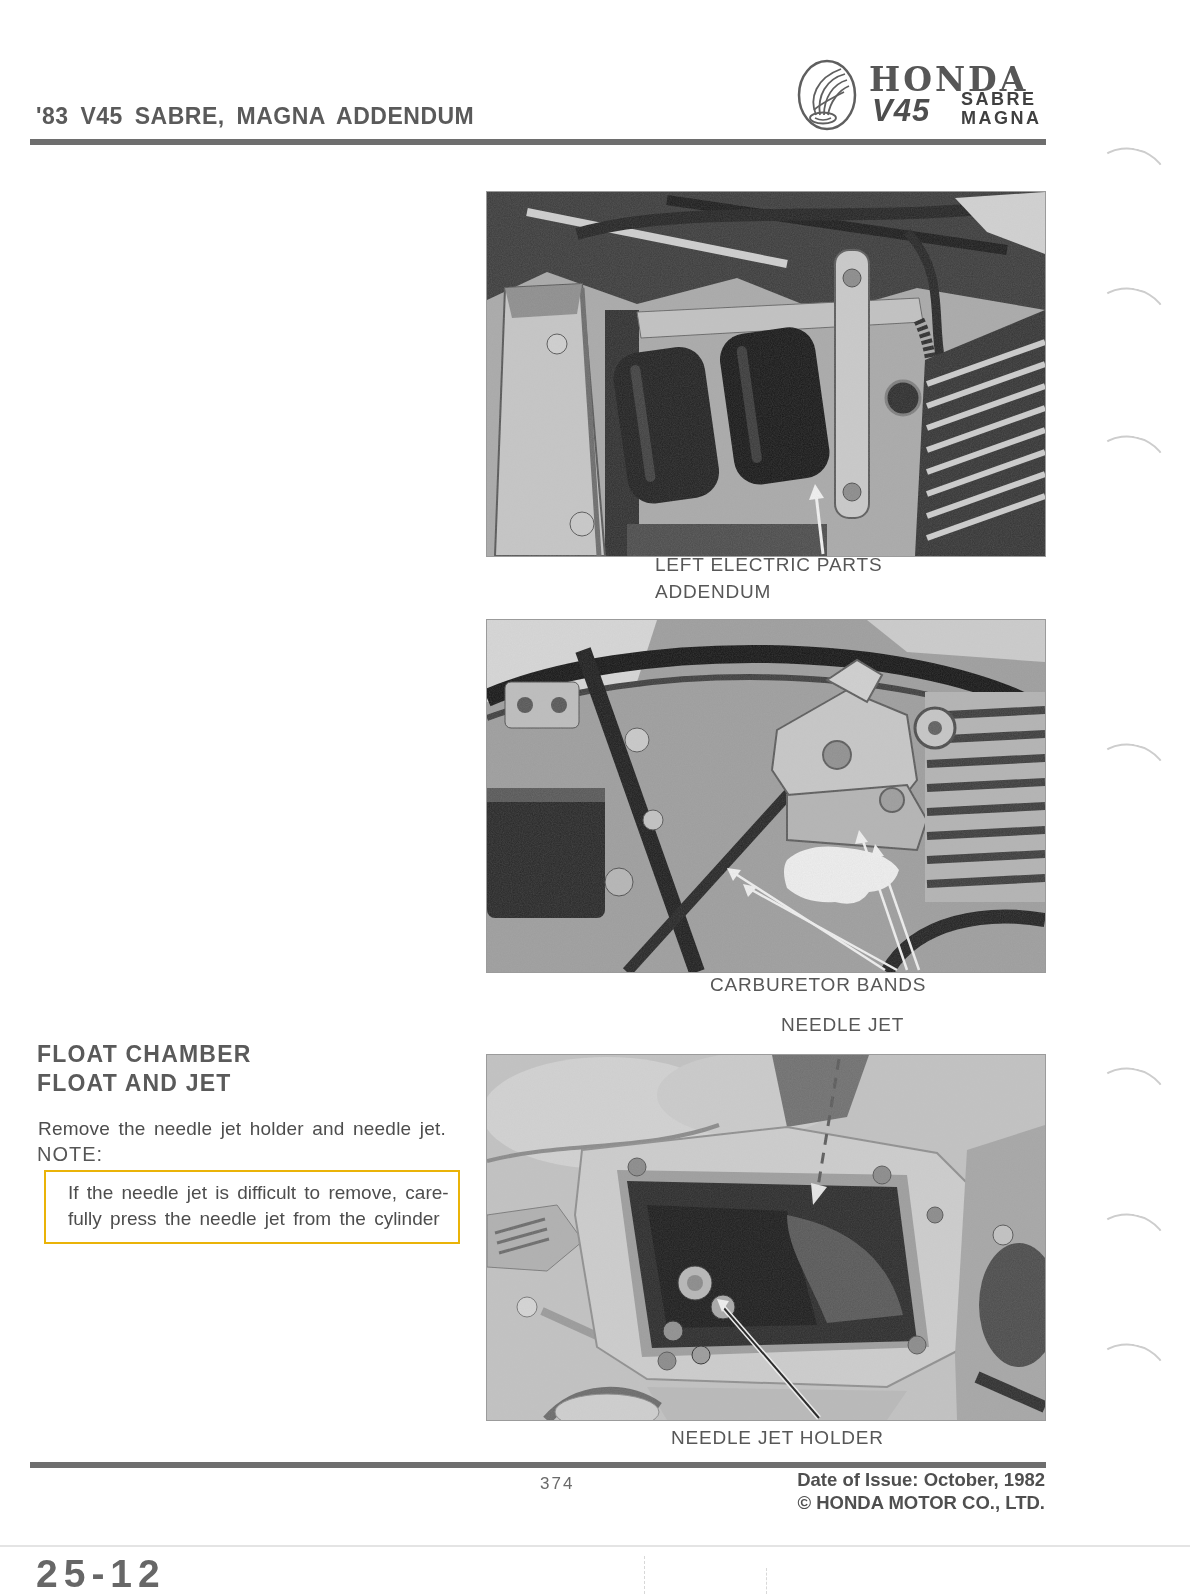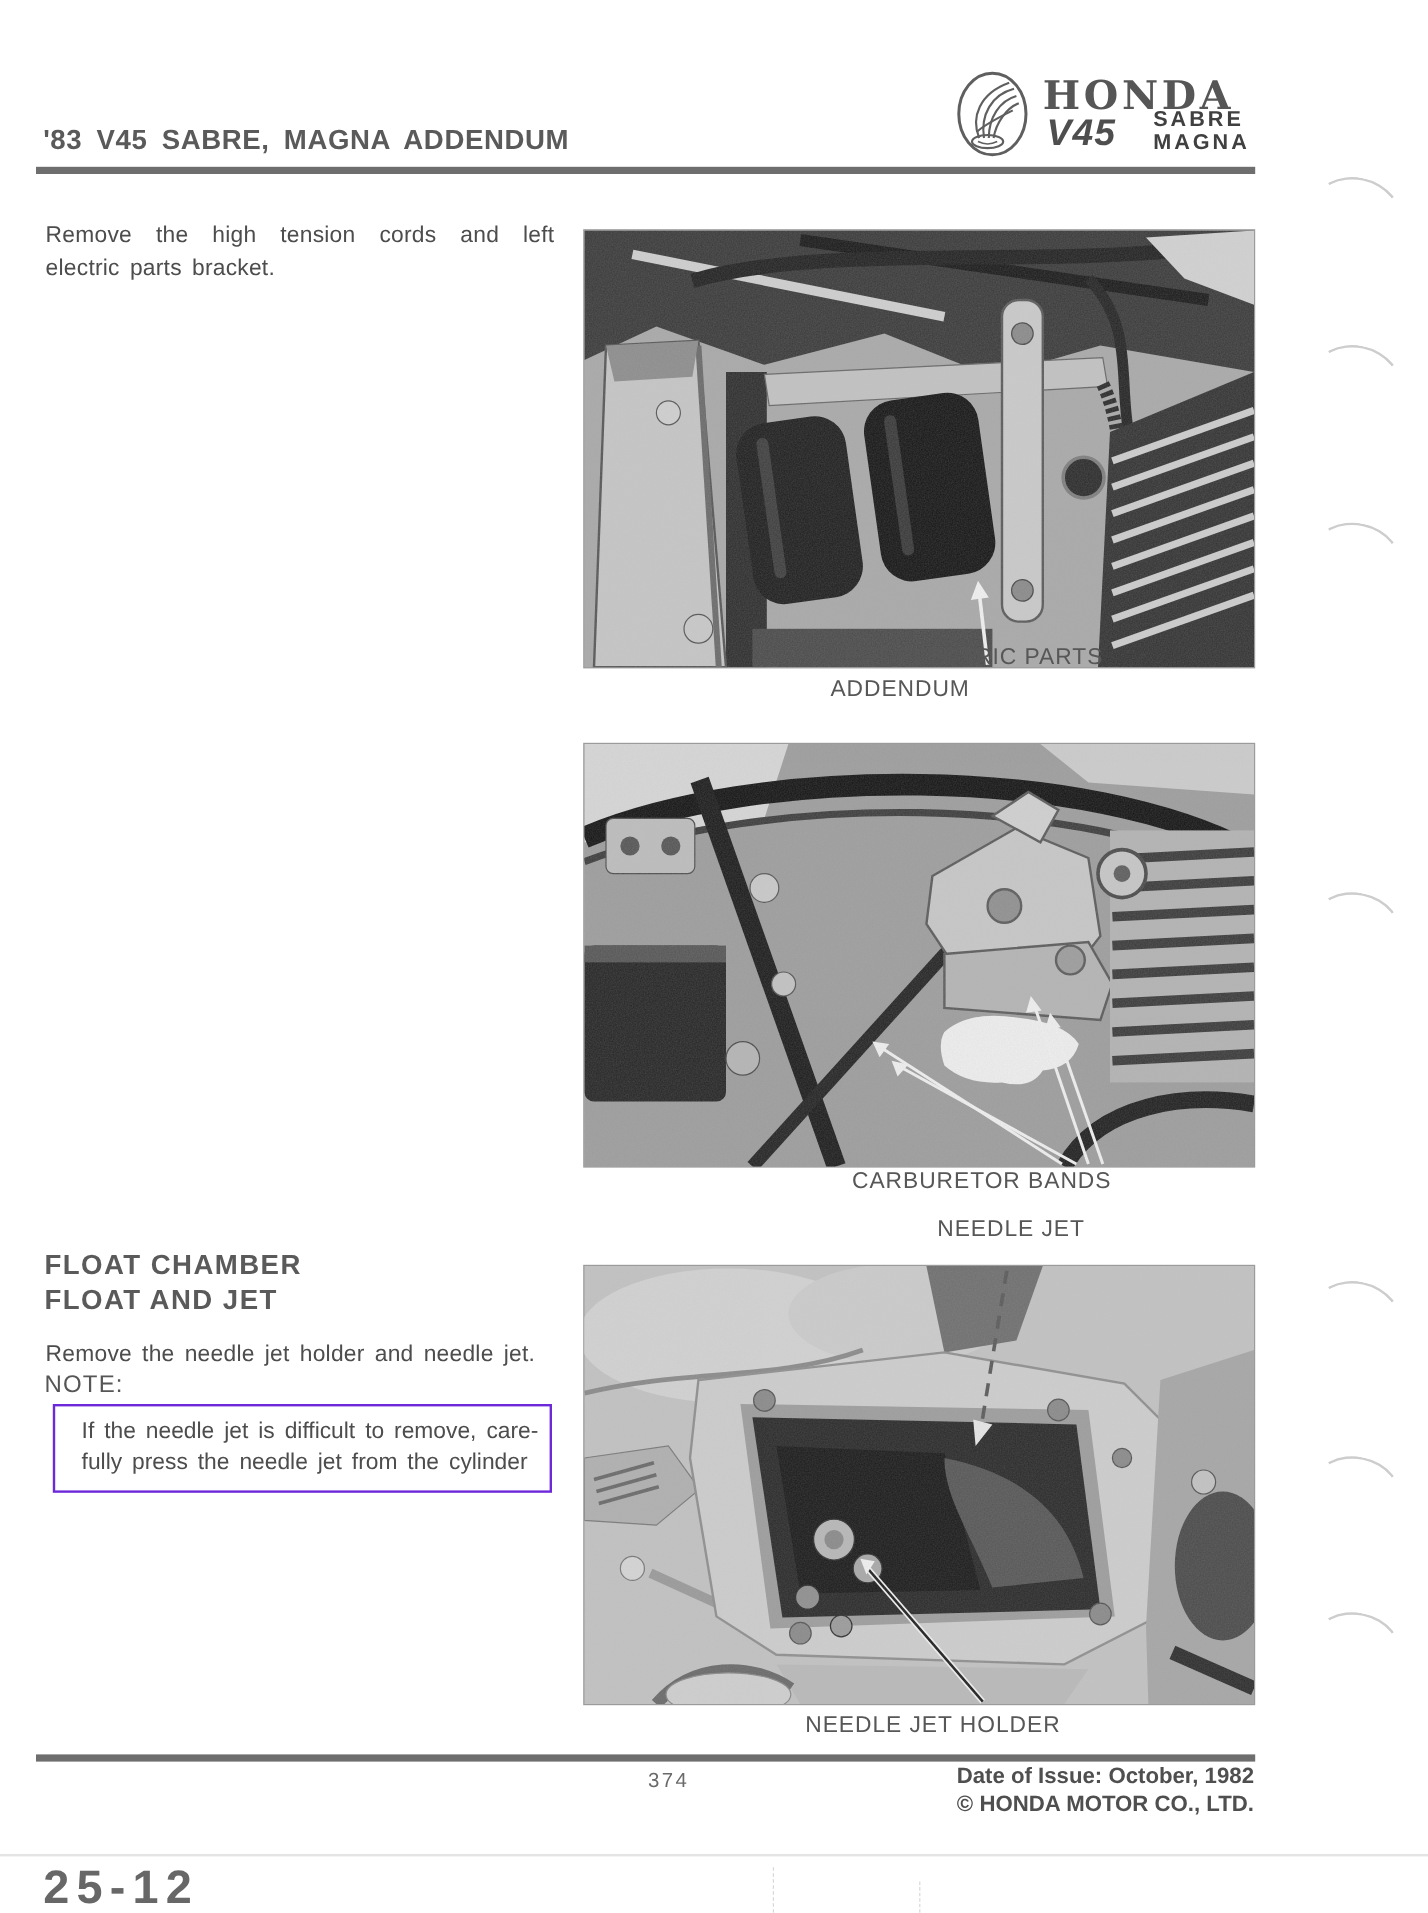--- a/index.html
+++ b/index.html
@@ -56,36 +56,36 @@
 
   .photo{background:#a9a9a9;box-shadow:0 0 0 1px #9b9b9b;}
   .photo1{left:487px;top:192px;width:558px;height:364px;}
   .photo2{left:487px;top:620px;width:558px;height:352px;}
   .photo3{left:487px;top:1055px;width:558px;height:365px;}
 
   .caption{
     font-size:19px;line-height:27px;letter-spacing:.8px;
     color:#575757;white-space:nowrap;
   }
-  .cap1{left:655px;top:534px;margin-left:37px;}
+  .cap1{left:655px;top:551px;}
   .cap2{left:710px;top:971px;}
   .lbl-needle-jet{left:781px;top:1011px;}
   .cap3{left:671px;top:1424px;}
 
   .section-heading{
     left:37px;top:1040px;
     font-size:23px;line-height:29px;font-weight:700;
     letter-spacing:1.2px;color:#5a5a5a;
   }
   .note-label{
     left:37px;top:1143px;font-size:20px;letter-spacing:1px;color:#565656;
   }
   .note-box{
     left:44px;top:1170px;width:382px;
-    border:2px solid #6d28d9;
+    border:2px solid #eab308;
     padding:8px 8px 10px 22px;
   }
   .note-line{font-size:19px;line-height:26px;color:#4d4d4d;word-spacing:3px;white-space:nowrap;}
 
   
   .page-code{
     left:36px;top:1552px;
     font-size:39px;font-weight:700;letter-spacing:6px;color:#676767;
   }
   .page-number{left:540px;top:1474px;font-size:17px;letter-spacing:2px;color:#6a6a6a;}
@@ -128,21 +128,20 @@
     </svg>
   </div>
   <div class="abs brand-name">HONDA</div>
   <div class="abs brand-model">V45</div>
   <div class="abs brand-variants">
     <div>SABRE</div>
     <div>MAGNA</div>
   </div>
   <div class="abs rule rule-top"></div>
 
-  <div class="abs para p1">Remove the high tension cords and left electric parts bracket.</div>
 
   <div class="abs photo photo1">
     <svg width="558" height="364" viewBox="0 0 558 364">
       <defs>
         <filter id="g1" x="0" y="0" width="100%" height="100%">
           <feTurbulence type="fractalNoise" baseFrequency="0.9" numOctaves="2"></feTurbulence>
           <feColorMatrix type="matrix" values="0 0 0 0 0.5  0 0 0 0 0.5  0 0 0 0 0.5  0 0 0 0.55 0"></feColorMatrix>
         </filter>
       </defs>
       <rect width="558" height="364" fill="#a9a9a9"></rect>

